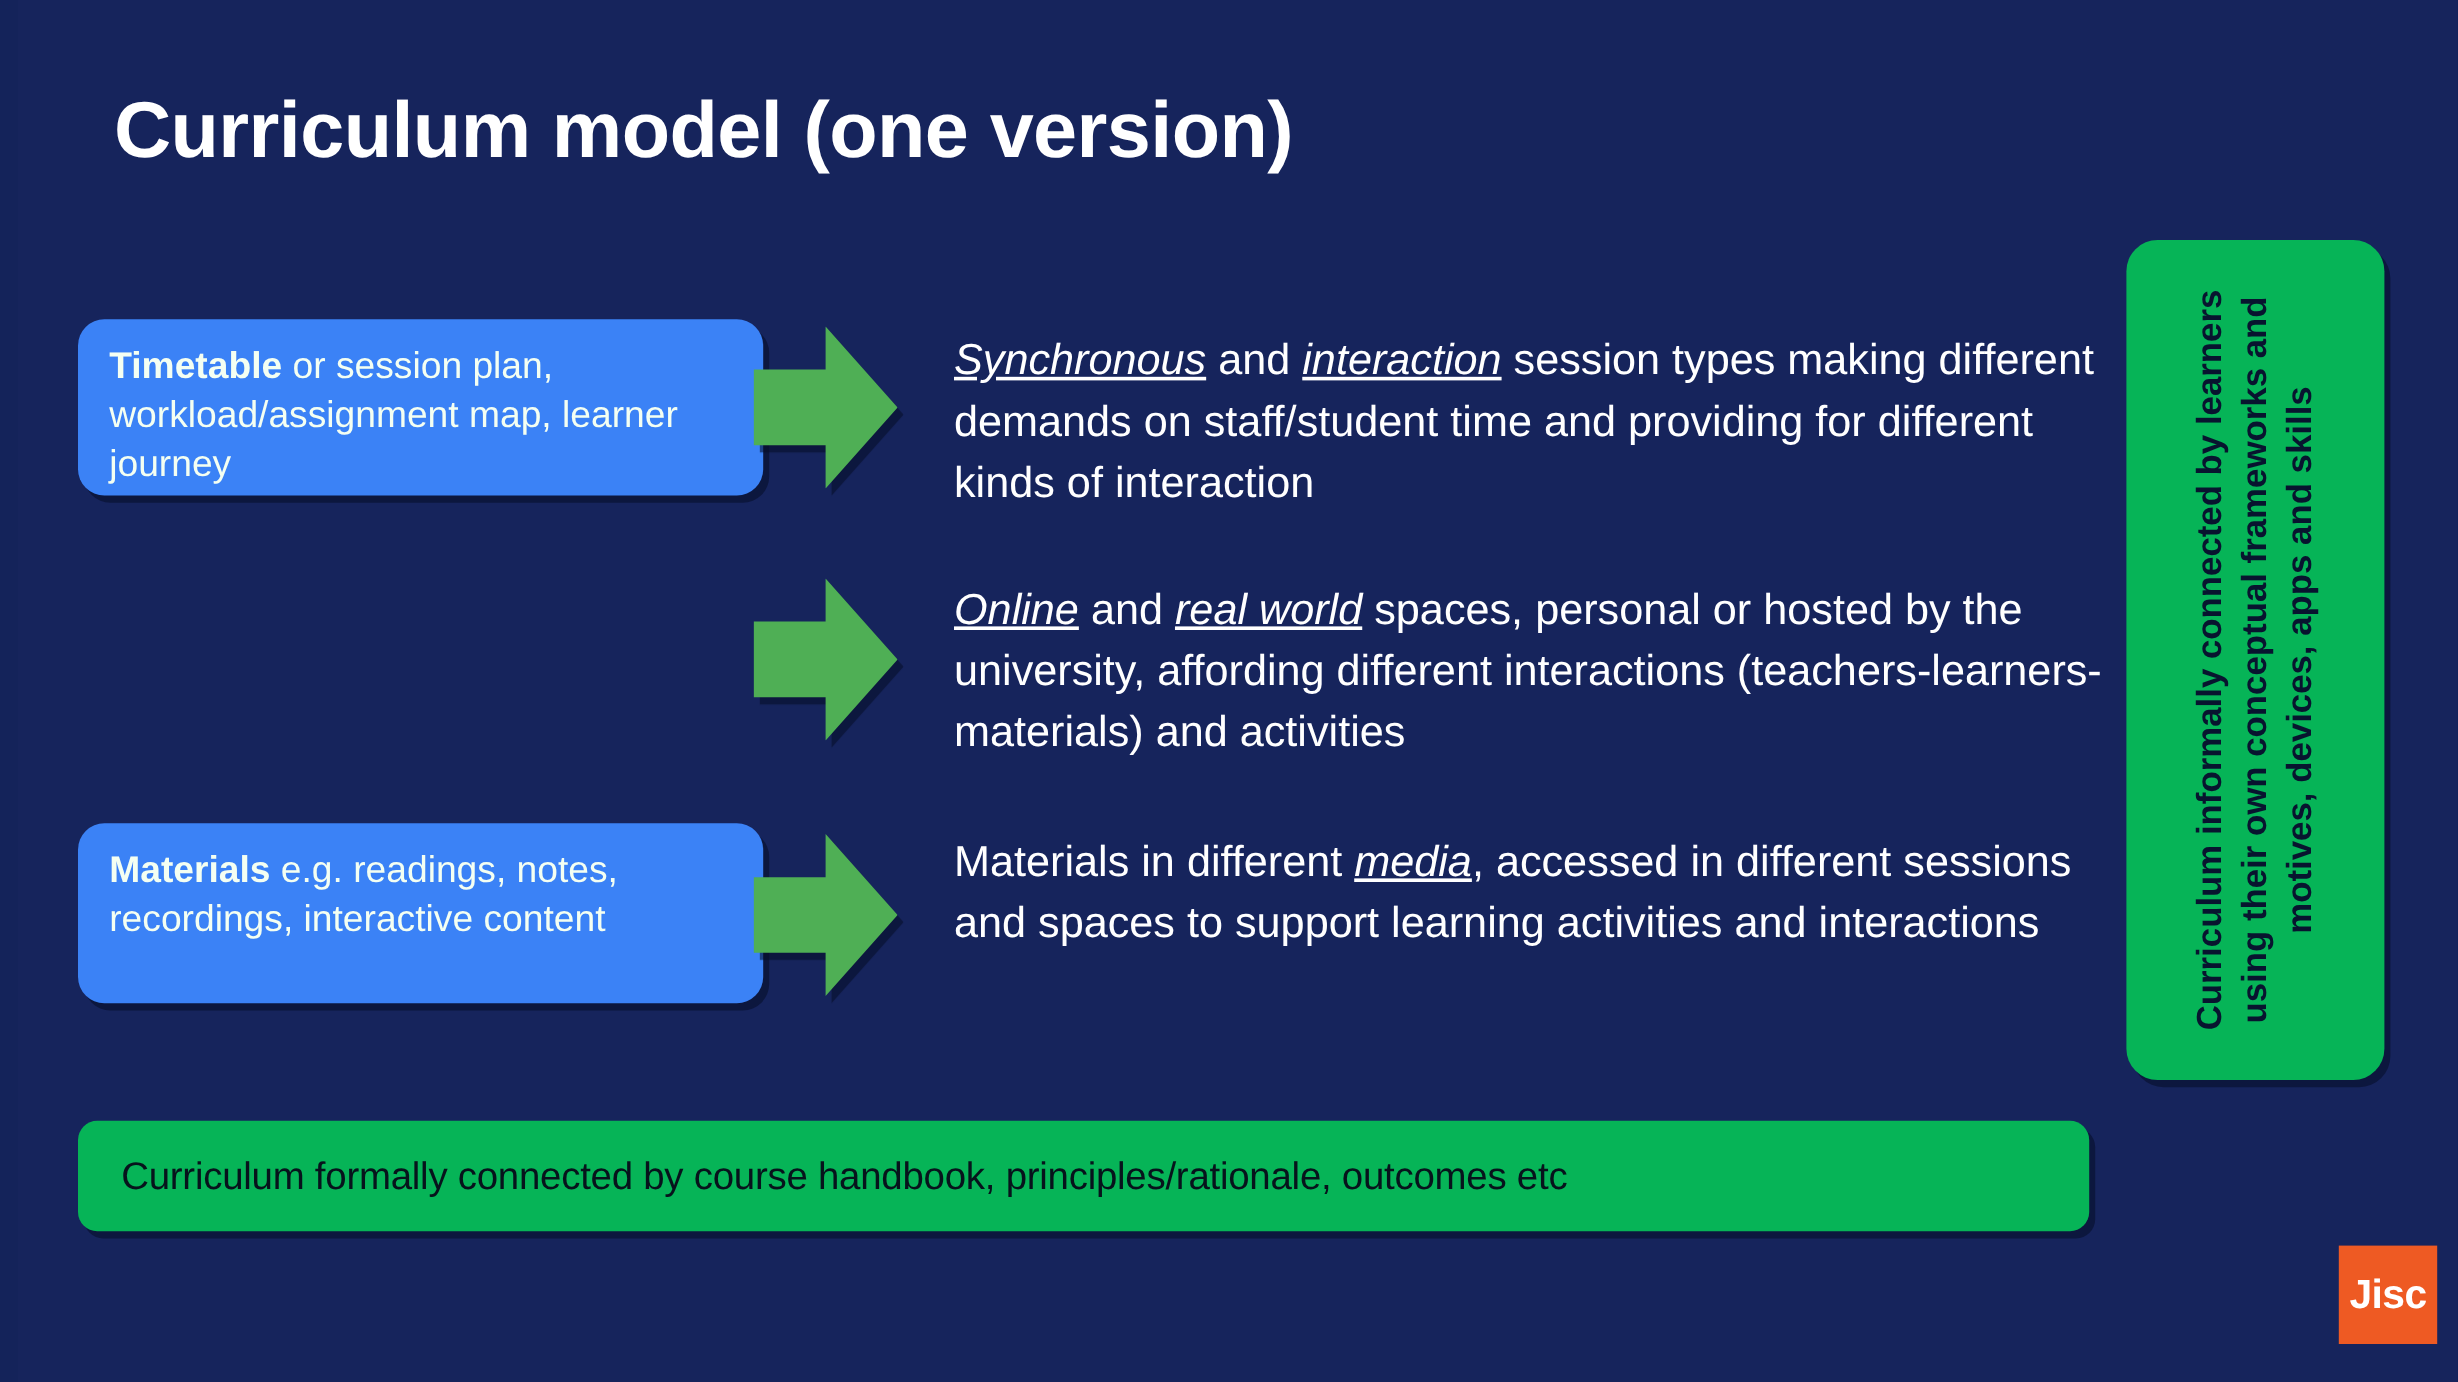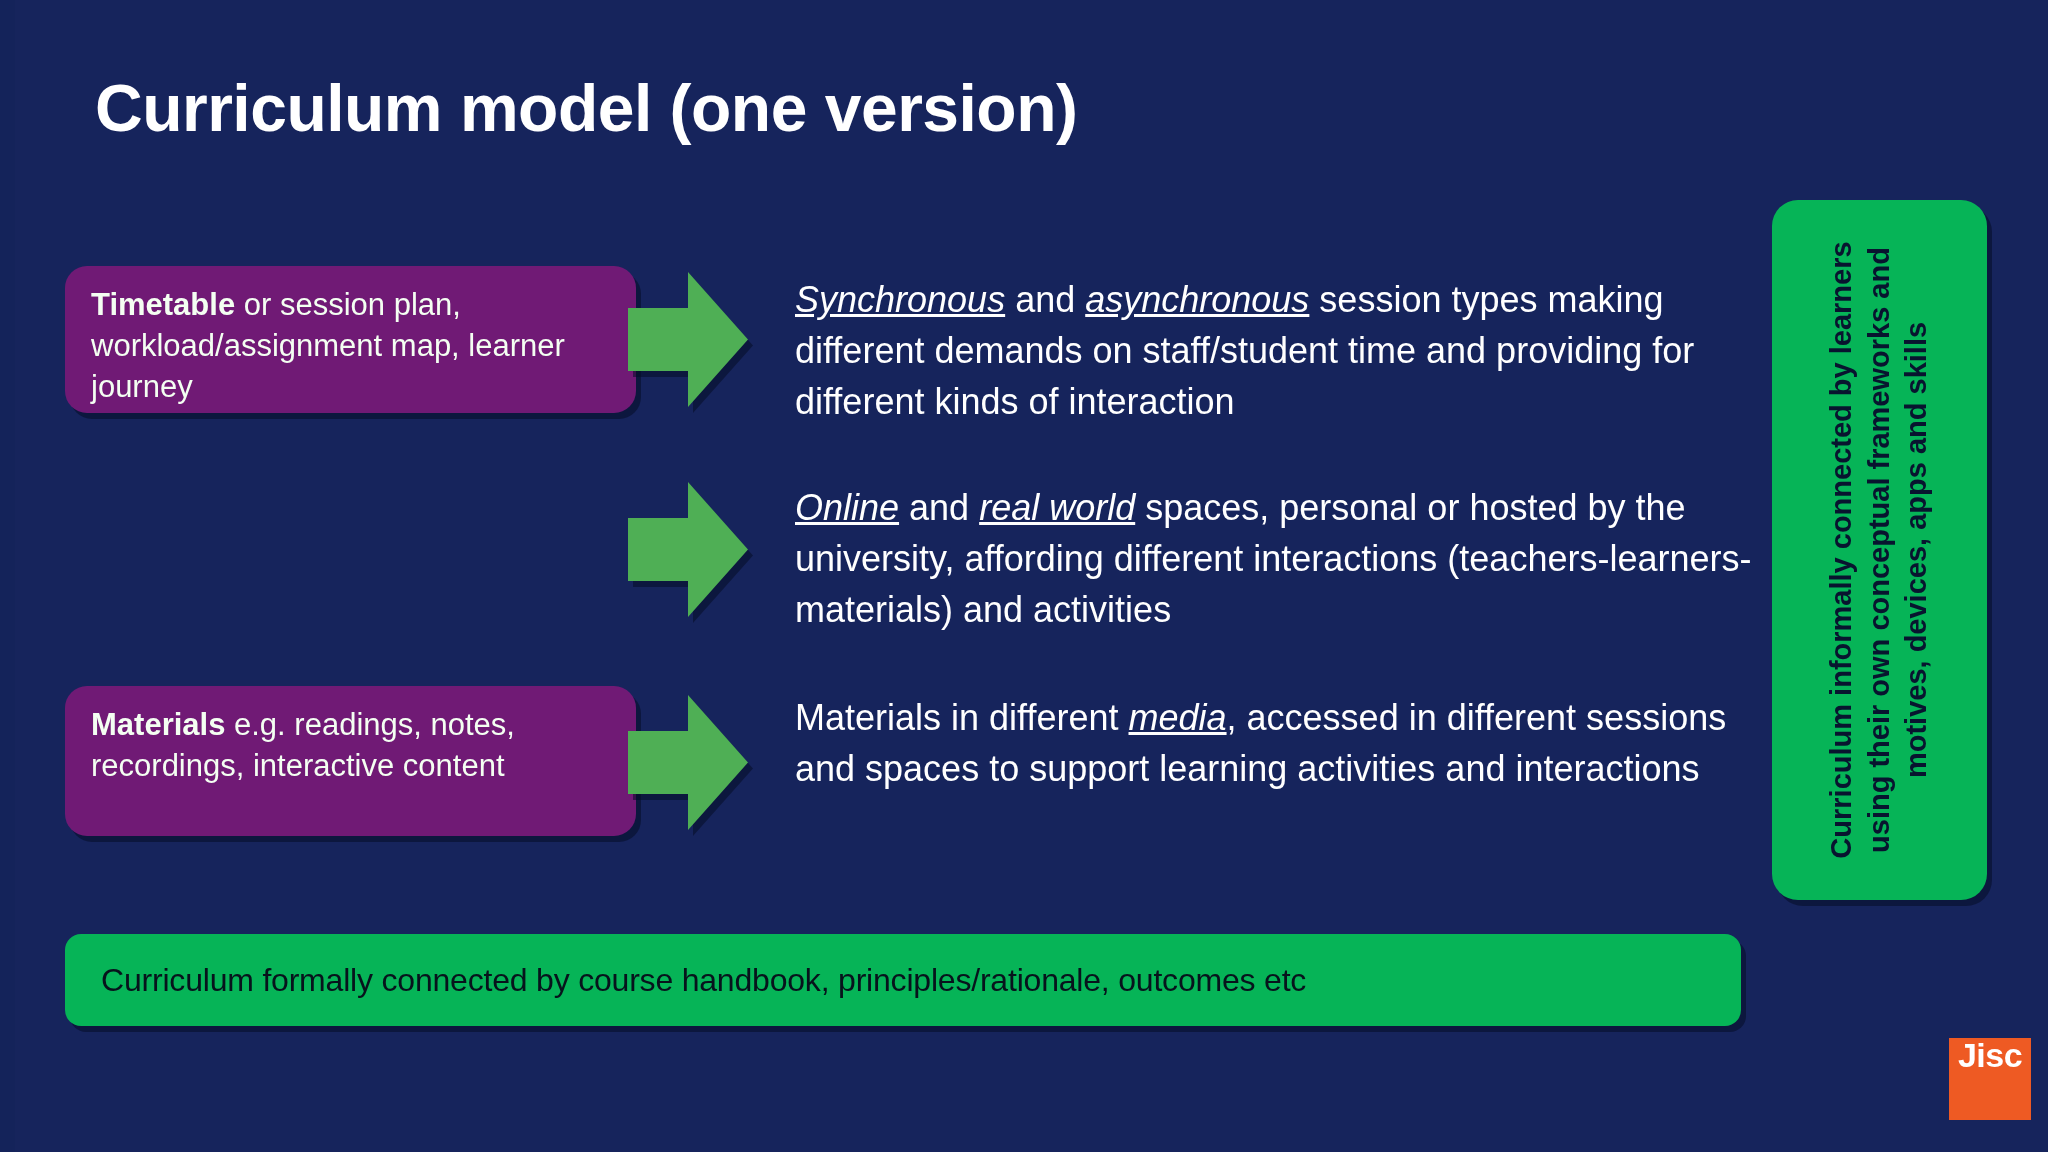--- a/index.html
+++ b/index.html
@@ -32,21 +32,21 @@
     letter-spacing: -0.5px;
     line-height: 1.1;
     white-space: nowrap;
   }
 
   
   .concept-box {
     position: absolute;
     left: 50px;
     width: 571px;
-    background: #701a75;
+    background: #3b82f6;
     border-radius: 22px;
     box-sizing: border-box;
     padding: 18px 26px 20px 26px;
     color: #F4FFF2;
     font-size: 31px;
     line-height: 1.33;
     box-shadow: 5px 6px 0px rgba(5, 12, 38, 0.55);
   }
   .concept-box b {
     font-weight: bold;
@@ -134,21 +134,21 @@
 
   
   #jisc-logo {
     position: absolute;
     left: 1934px;
     top: 1038px;
     width: 82px;
     height: 82px;
     background: #EE5A23;
     display: flex;
-    align-items: flex-start;
+    align-items: center;
     justify-content: center;
   }
   #jisc-logo-text {
     color: #ffffff;
     font-size: 34px;
     font-weight: bold;
     letter-spacing: -0.5px;
     line-height: 1;
   }
 </style>
@@ -160,21 +160,21 @@
   <div id="slide-title">Curriculum model (one version)</div>
 
   <div class="concept-box" id="concept-box-0">
     <b>Timetable</b><span class="rest"> or session plan, workload/assignment map, learner journey</span>
   </div>
   <div class="arrow" id="arrow-0">
     <svg viewBox="0 0 120 135" preserveAspectRatio="none" aria-hidden="true">
       <polygon points="0,36 60,36 60,0 120,67.5 60,135 60,99 0,99" fill="#4FAF55"></polygon>
     </svg>
   </div>
-  <div class="desc-text" id="desc-text-0"><i>Synchronous</i> and <i>asynchronous</i> session types making different demands on staff/student time and providing for different kinds of interaction</div>
+  <div class="desc-text" id="desc-text-0"><i>Synchronous</i> and <i>interaction</i> session types making different demands on staff/student time and providing for different kinds of interaction</div>
 
   <div class="arrow" id="arrow-1">
     <svg viewBox="0 0 120 135" preserveAspectRatio="none" aria-hidden="true">
       <polygon points="0,36 60,36 60,0 120,67.5 60,135 60,99 0,99" fill="#4FAF55"></polygon>
     </svg>
   </div>
   <div class="desc-text" id="desc-text-1"><i>Online</i> and <i>real world</i> spaces, personal or hosted by the university, affording different interactions (teachers-learners-materials) and activities</div>
 
   <div class="concept-box" id="concept-box-2">
     <b>Materials</b><span class="rest"> e.g. readings, notes, recordings, interactive content</span>

